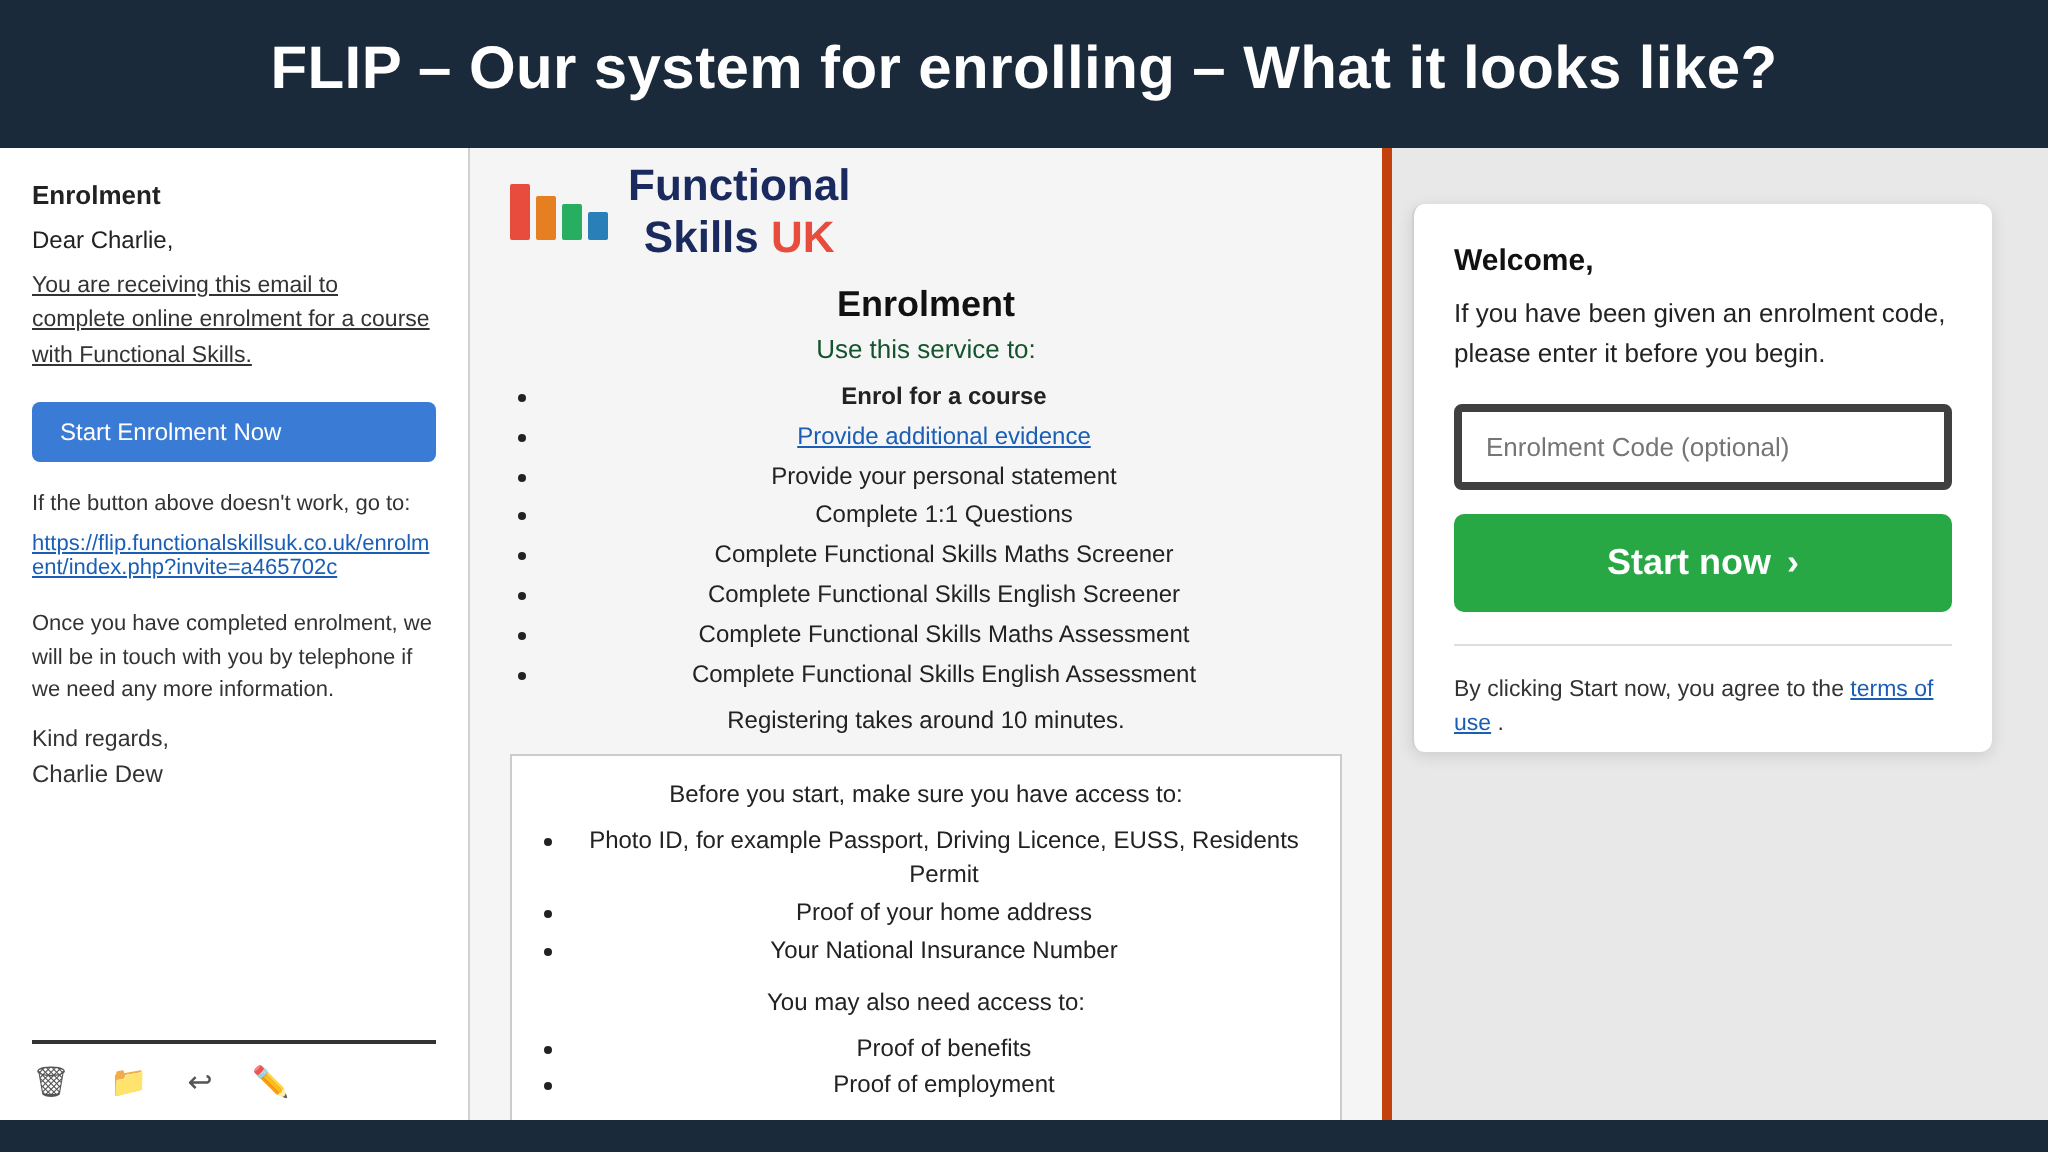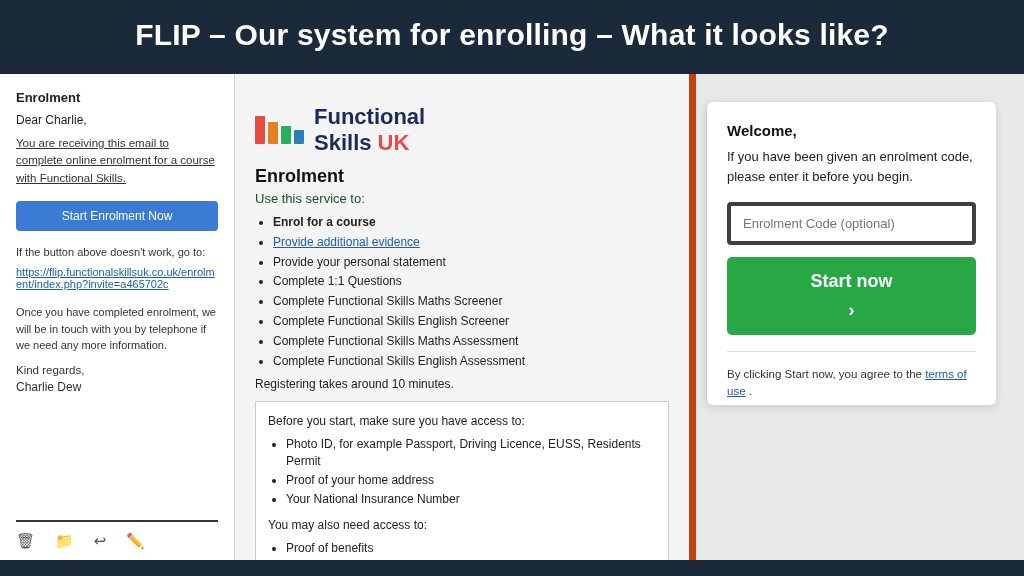--- a/index.html
+++ b/index.html
@@ -63,21 +63,21 @@
     }
     .start-enrolment-btn {
       background: #3a7bd5;
       color: white;
       border: none;
       padding: 8px 14px;
       font-size: 12px;
       border-radius: 4px;
       cursor: pointer;
       margin-bottom: 14px;
-      text-align: center;
+      text-align: left;
       display: inline-block;
       width: auto;
     }
     .email-panel .link-note {
       font-size: 11px;
       color: #333;
       margin-bottom: 6px;
       line-height: 1.4;
     }
     .email-panel .invite-link {
@@ -116,23 +116,24 @@
     .email-toolbar-icon {
       color: #555;
       font-size: 15px;
       cursor: pointer;
     }
 
     
     .enrolment-panel {
       flex: 1;
       background: #f5f5f5;
-      padding: 30px 20px;
+      padding: 6px 20px;
       overflow: hidden;
-      border-right: 7px solid #c2410c;
+      border-right: 5px solid #c2410c;
+      text-align: center;
     }
     .logo-area {
       display: flex;
       align-items: center;
       margin-bottom: 10px;
     }
     .logo-bars {
       display: flex;
       gap: 3px;
       margin-right: 10px;
@@ -250,21 +251,20 @@
       font-size: 18px;
       font-weight: 600;
       cursor: pointer;
       width: 100%;
       text-align: center;
       display: flex;
       align-items: center;
       justify-content: center;
       gap: 8px;
       margin-bottom: 16px;
-      flex-direction: column;
     }
     .start-now-btn .chevron {
       font-size: 18px;
     }
     .divider {
       border: none;
       border-top: 1px solid #ddd;
       margin-bottom: 14px;
     }
     .terms-text {

